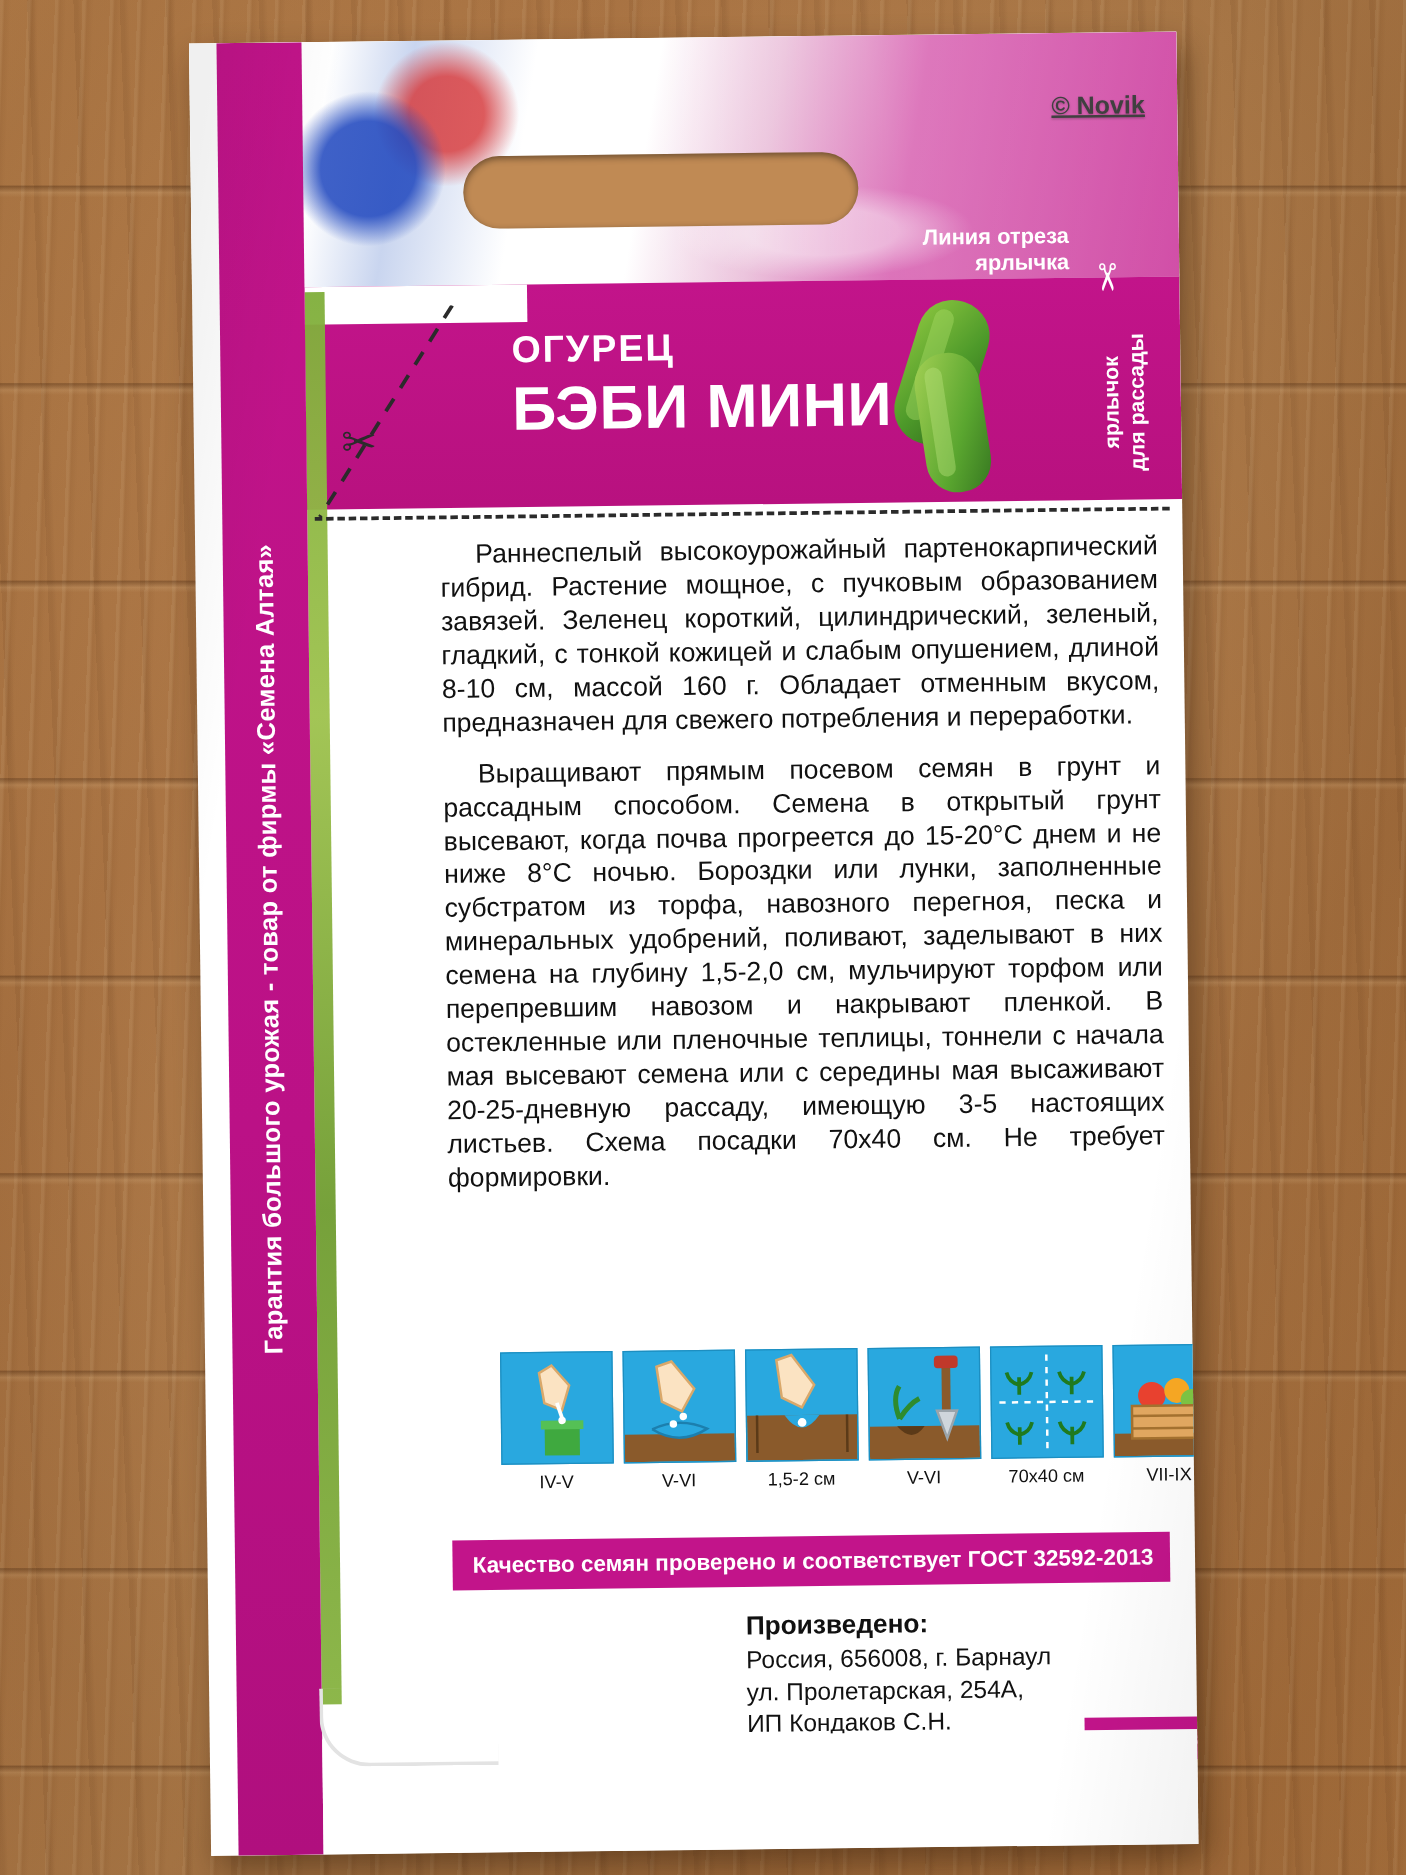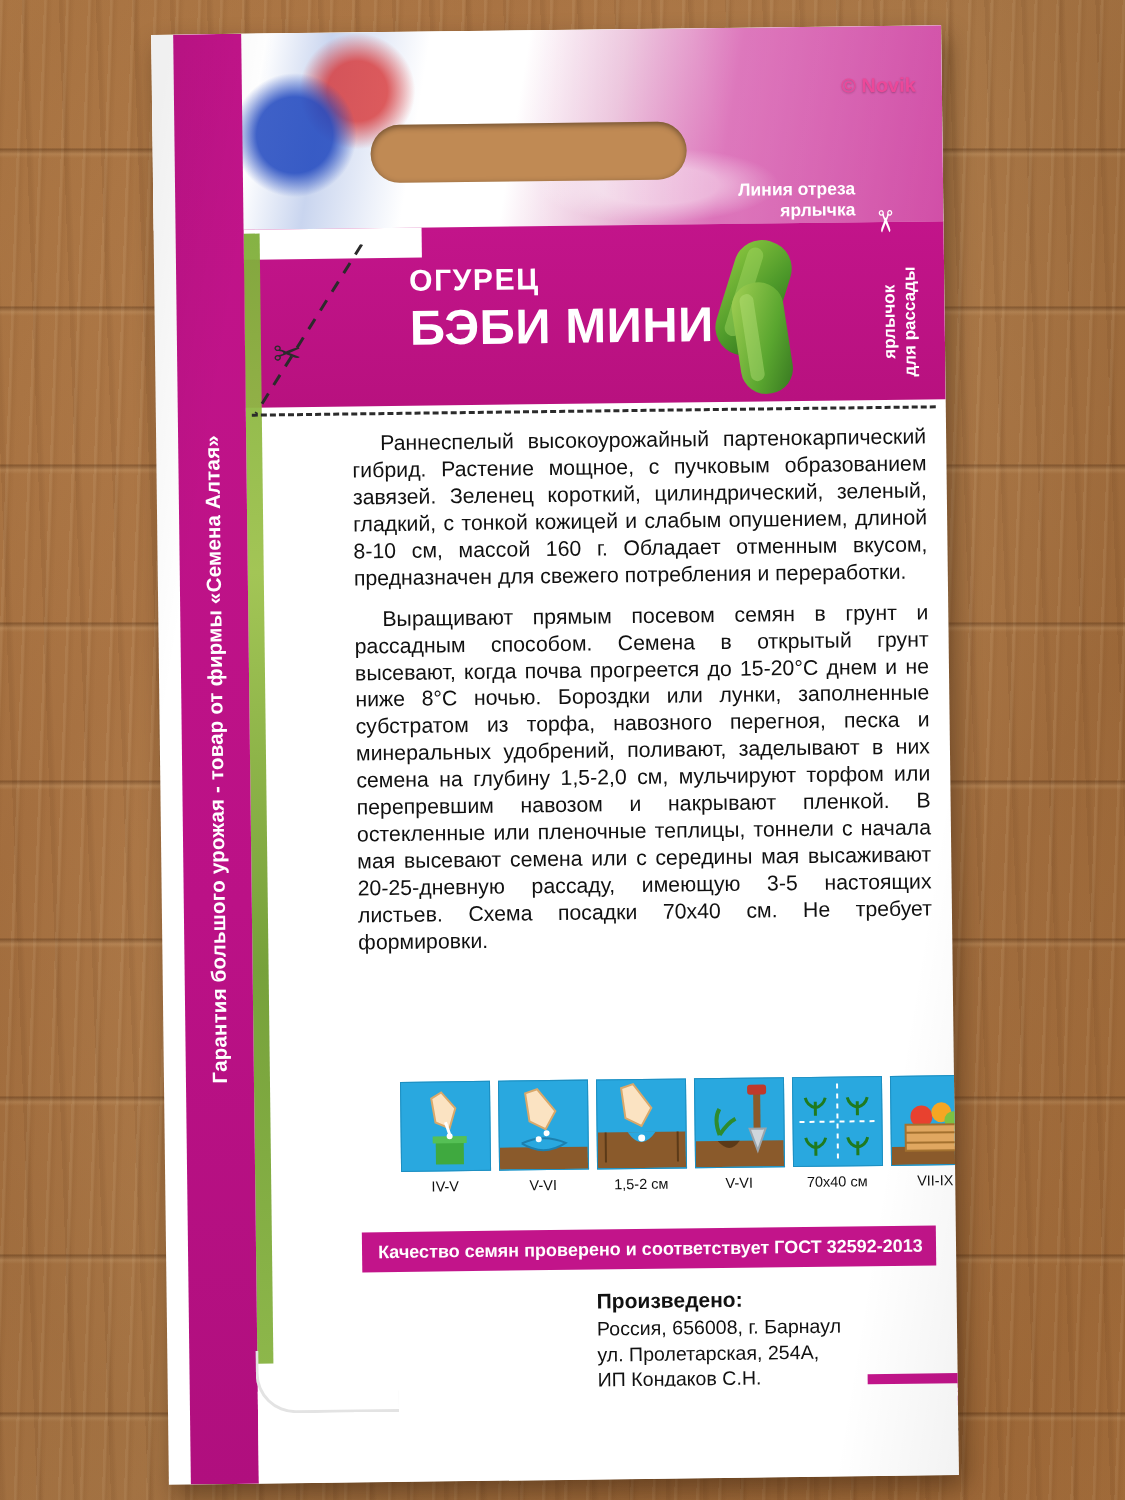--- a/index.html
+++ b/index.html
@@ -80,22 +80,22 @@
       radial-gradient(circle at 26% 30%, rgba(215,40,40,0.75) 0 30px, rgba(215,40,40,0) 58px),
       linear-gradient(100deg,#ffffff 0%,#ffffff 14%,#c9d5ef 22%,#ffffff 34%,#ffffff 46%,#e9bcd8 58%,#d24ba6 72%,#c2148a 100%);
   }
   .top-photo:after{
     content:"";position:absolute;inset:0;
     background:
       linear-gradient(255deg, rgba(255,255,255,0.25) 0 30%, rgba(255,255,255,0) 60%),
       radial-gradient(ellipse at 64% 80%, rgba(255,255,255,0.45) 0 60px, rgba(255,255,255,0) 120px);
   }
   .copyright{
-    position:absolute;right:26px;top:48px;color:#ec4899;font-size:20px;font-weight:bold;
-    text-shadow:0 1px 2px rgba(0,0,0,.25);z-index:5;
+    position:absolute;right:26px;top:48px;color:#404040;font-size:20px;font-weight:bold;
+    text-shadow:0 1px 2px rgba(0,0,0,.25);z-index:5;text-decoration:underline;
   }
   
   .hang-hole{
     position:absolute;left:218px;top:93px;width:316px;height:58px;
     border-radius:29px;background:#c08a54;
     box-shadow:inset 0 2px 6px rgba(0,0,0,.45);
     z-index:4;
   }
   .cutline-label{
     position:absolute;right:88px;top:152px;color:#fff;font-size:17.5px;font-weight:bold;

